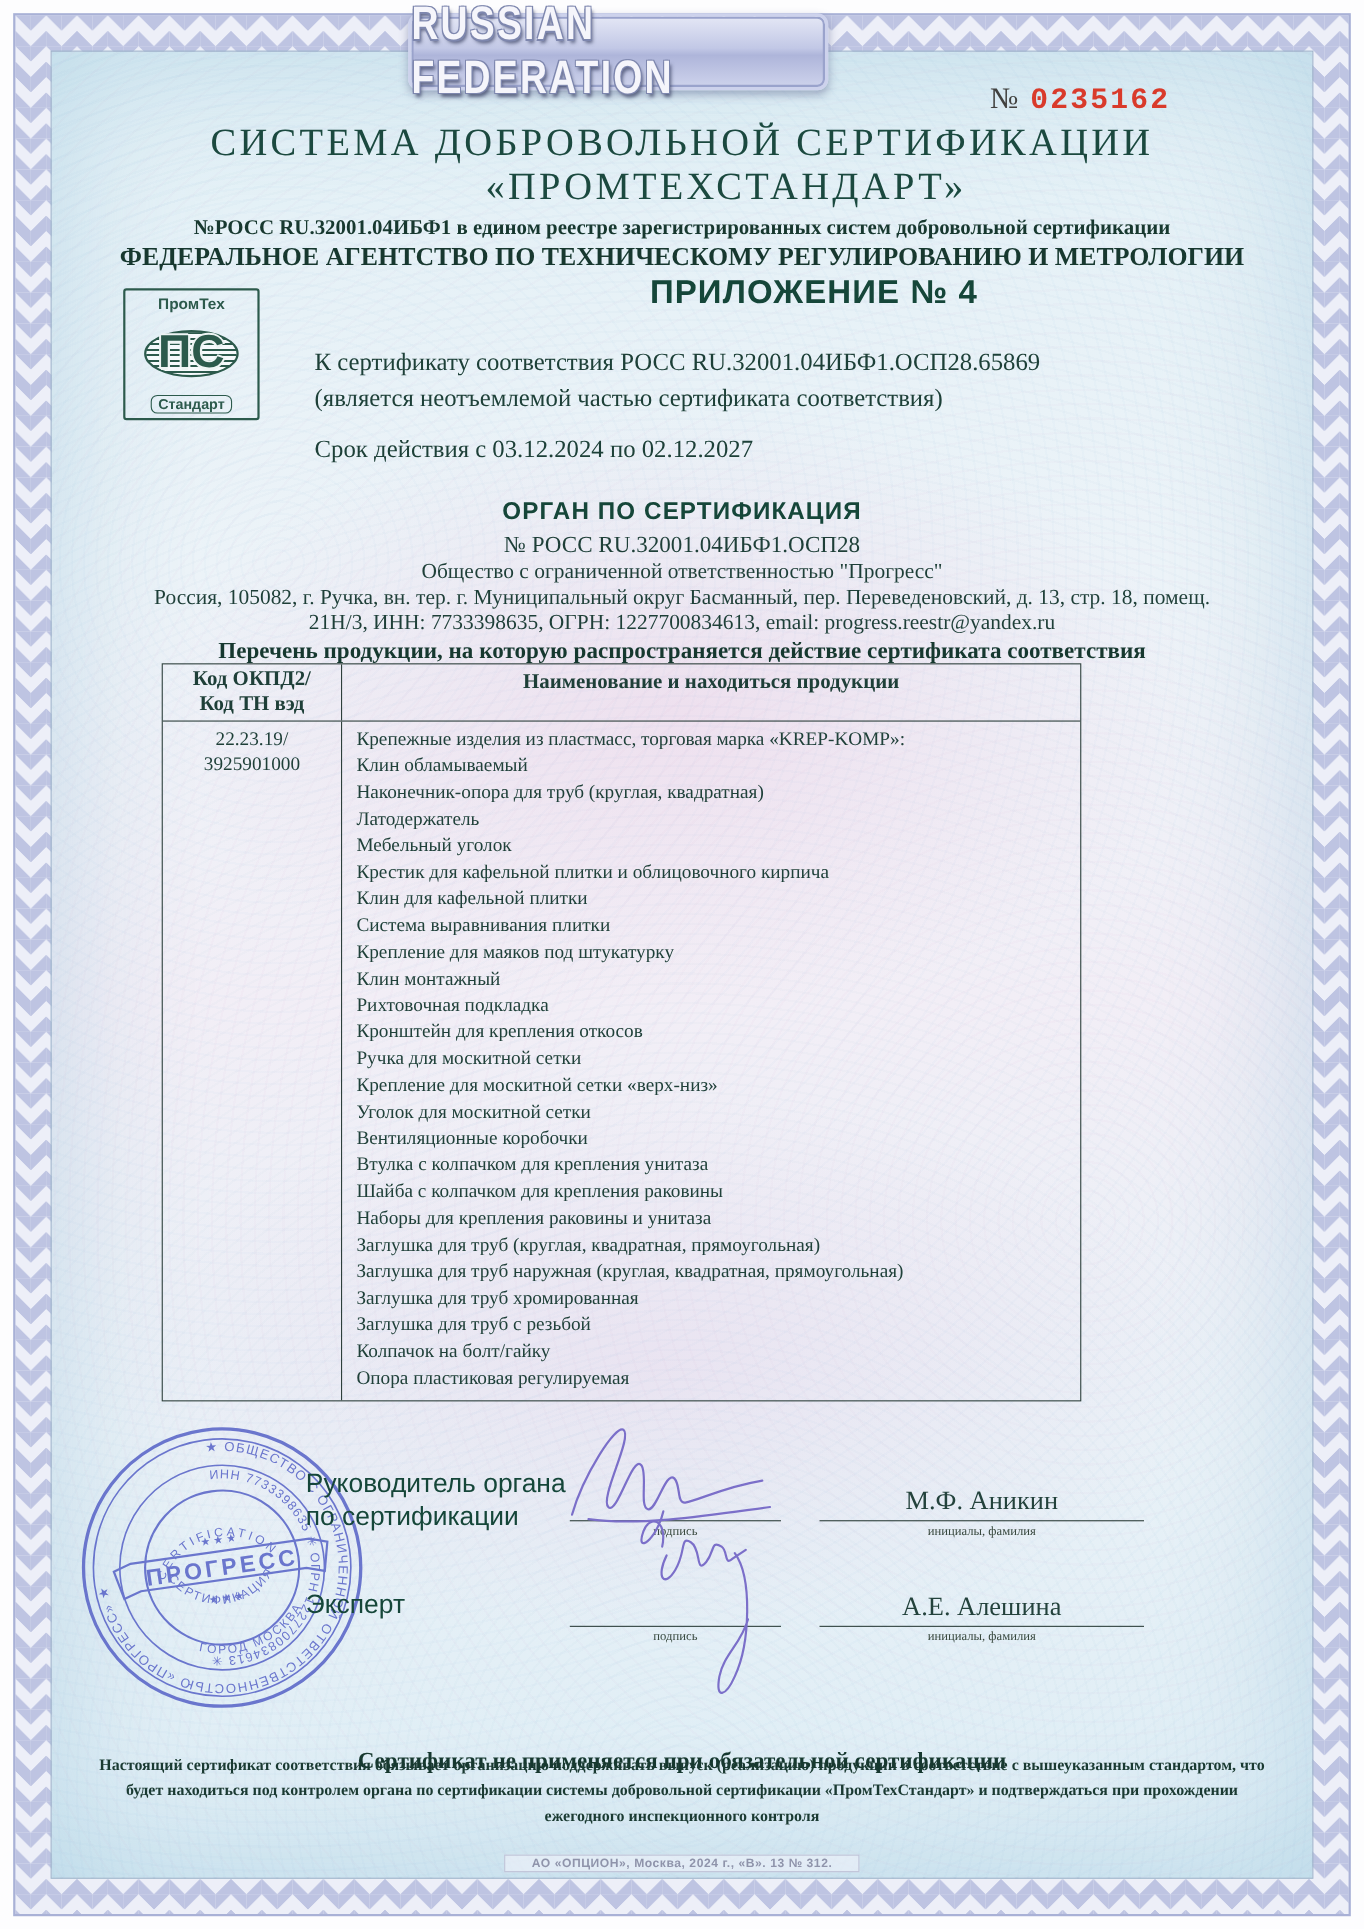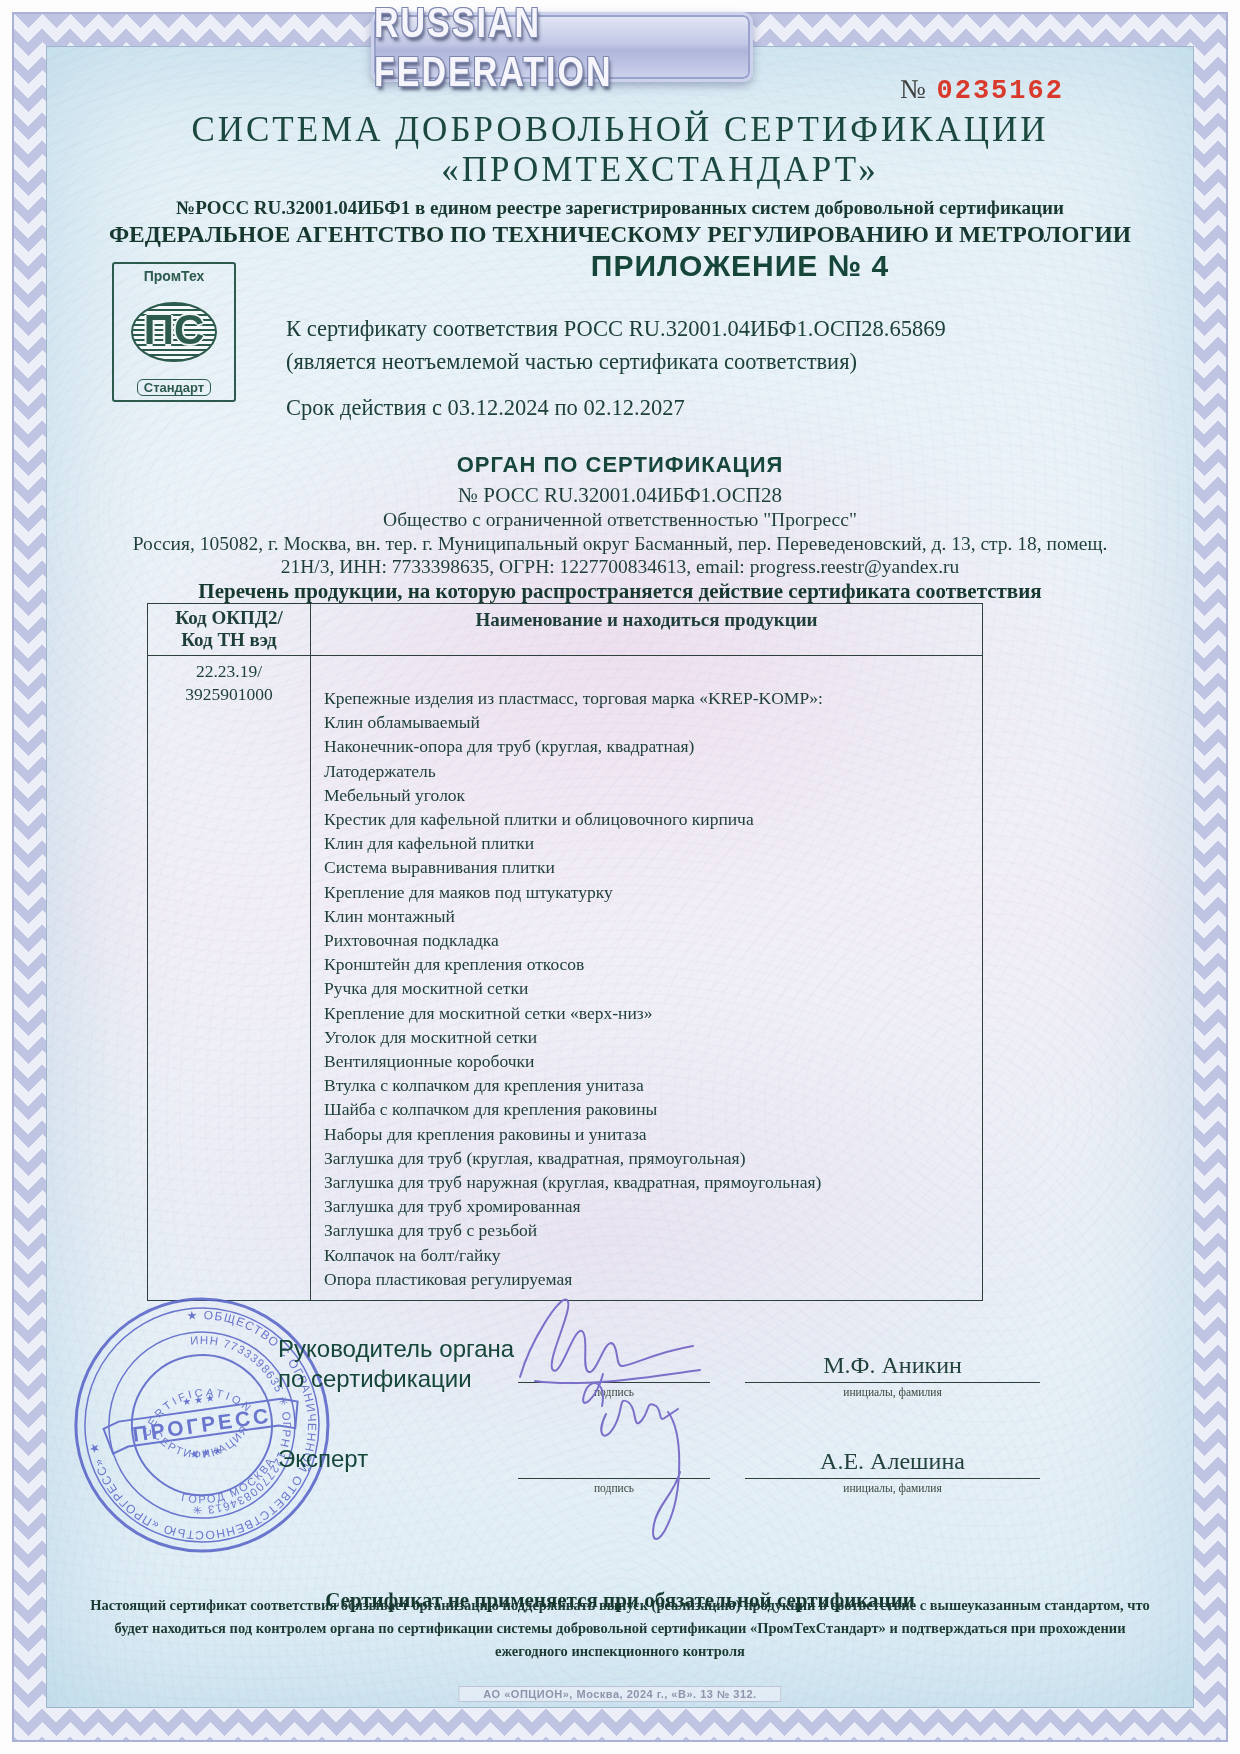--- a/index.html
+++ b/index.html
@@ -39,21 +39,21 @@
   .cert-number{position:absolute;top:74px;left:900px;z-index:4;font-size:27px;letter-spacing:2px;}
   .cert-number .num-sign{color:#41413f;font-family:"Liberation Serif",serif;}
   .cert-number .num-digits{font-family:"Liberation Mono",monospace;color:#d93a2b;font-weight:bold;}
   .centered{position:absolute;left:0;width:100%;text-align:center;}
   .title-line{font-size:35px;letter-spacing:3px;color:#1b493f;}
   .registry-line{font-weight:bold;font-size:19px;color:#17382f;}
   .agency-line{font-weight:bold;font-size:23.5px;color:#17382f;}
   .appendix-title{font-family:"Liberation Sans",sans-serif;font-weight:bold;font-size:30px;
      color:#154639;padding-left:120px;letter-spacing:1px;}
   
-  .logo{position:absolute;left:112px;top:262px;width:124px;height:140px;border:2.5px solid #2c5a4c;
+  .logo{position:absolute;left:112px;top:262px;width:124px;height:120px;border:2.5px solid #2c5a4c;
      border-radius:3px;display:flex;flex-direction:column;align-items:center;justify-content:space-between;
      padding:4px 2px;box-sizing:border-box;z-index:3;gap:16px;}
   .logo-top,.logo-bottom{font-family:"Liberation Sans",sans-serif;font-weight:bold;font-size:14px;color:#2c5a4c;}
   .logo-bottom{border:1.5px solid #2c5a4c;border-radius:6px;padding:0 6px;font-size:13px;}
   .logo-globe{position:relative;width:82px;height:56px;border:2px solid #2c5a4c;border-radius:50%;
      background:repeating-linear-gradient(180deg,#2c5a4c 0 2px,rgba(255,255,255,.65) 2px 5px);}
   .logo-ps{position:absolute;left:50%;top:50%;transform:translate(-50%,-54%);
      font-family:"Liberation Sans",sans-serif;font-weight:bold;font-size:42px;color:#2c5a4c;
      text-shadow:-2px 0 0 #eef4f4,2px 0 0 #eef4f4,0 -2px 0 #eef4f4,0 2px 0 #eef4f4;}
   .cert-ref{position:absolute;left:286px;font-size:22.5px;color:#1d4038;}
@@ -63,21 +63,21 @@
   .products-heading{font-weight:bold;font-size:21px;color:#16382f;}
   
   .ptable{position:absolute;left:147px;top:603px;width:836px;border:1.5px solid #2e403c;box-sizing:border-box;}
   .ptable-header{display:flex;border-bottom:1.5px solid #2e403c;}
   .pt-col-code{width:163px;border-right:1.5px solid #2e403c;text-align:center;box-sizing:border-box;flex:none;}
   .pt-col-name{flex:1;}
   .ptable-header .pt-col-code{font-weight:bold;font-size:19px;padding:3px 0 4px;line-height:22px;}
   .ptable-header .pt-col-name{font-weight:bold;font-size:19px;text-align:center;padding-top:5px;}
   .ptable-body{display:flex;}
   .ptable-body .pt-col-code{font-size:17.5px;padding-top:4px;line-height:23px;}
-  .ptable-body .pt-col-name{padding:3px 10px 9px 13px;margin-top:27px;}
+  .ptable-body .pt-col-name{padding:3px 10px 9px 13px;}
   .product-line{font-size:17.5px;line-height:24.2px;color:#20413a;}
   
   .sig-role{position:absolute;left:278px;font-family:"Liberation Sans",sans-serif;font-weight:normal;
      font-size:24px;color:#154639;line-height:30px;z-index:3;}
   .sig-line{position:absolute;height:0;border-top:1.5px solid #2e403c;}
   .sig-small{position:absolute;font-size:11.5px;color:#39493f;text-align:center;}
   .sig-name{position:absolute;font-size:24px;color:#23423c;text-align:center;}
   .ink{position:absolute;z-index:4;}
   .stamp{position:absolute;left:70px;top:1293px;width:265px;height:265px;opacity:.88;
      transform:rotate(-8deg);z-index:2;}
@@ -118,21 +118,21 @@
     <div class="logo-bottom">Стандарт</div>
   </div>
 
   <div class="cert-ref" style="top:316px;">К сертификату соответствия РОСС RU.32001.04ИБФ1.ОСП28.65869</div>
   <div class="cert-ref" style="top:349px;">(является неотъемлемой частью сертификата соответствия)</div>
   <div class="cert-ref" style="top:395px;">Срок действия с 03.12.2024 по 02.12.2027</div>
 
   <div class="centered organ-title" style="top:452px;">ОРГАН ПО СЕРТИФИКАЦИЯ</div>
   <div class="centered organ-number" style="top:483px;">№ РОСС RU.32001.04ИБФ1.ОСП28</div>
   <div class="centered organ-name" style="top:509px;">Общество с ограниченной ответственностью "Прогресс"</div>
-  <div class="centered addr" style="top:533px;">Россия, 105082, г. Москва, вн. тер. г. Муниципальный округ Басманный, пер. Переведеновский, д. 13, стр. 18, помещ.</div>
+  <div class="centered addr" style="top:533px;">Россия, 105082, г. Ручка, вн. тер. г. Муниципальный округ Басманный, пер. Переведеновский, д. 13, стр. 18, помещ.</div>
   <div class="centered addr" style="top:556px;">21Н/3, ИНН: 7733398635, ОГРН: 1227700834613, email: progress.reestr@yandex.ru</div>
   <div class="centered products-heading" style="top:579px;">Перечень продукции, на которую распространяется действие сертификата соответствия</div>
 
   <div class="ptable">
     <div class="ptable-header">
       <div class="pt-col-code">
         <div>Код ОКПД2/</div>
         <div>Код ТН вэд</div>
       </div>
       <div class="pt-col-name">Наименование и находиться продукции</div>

